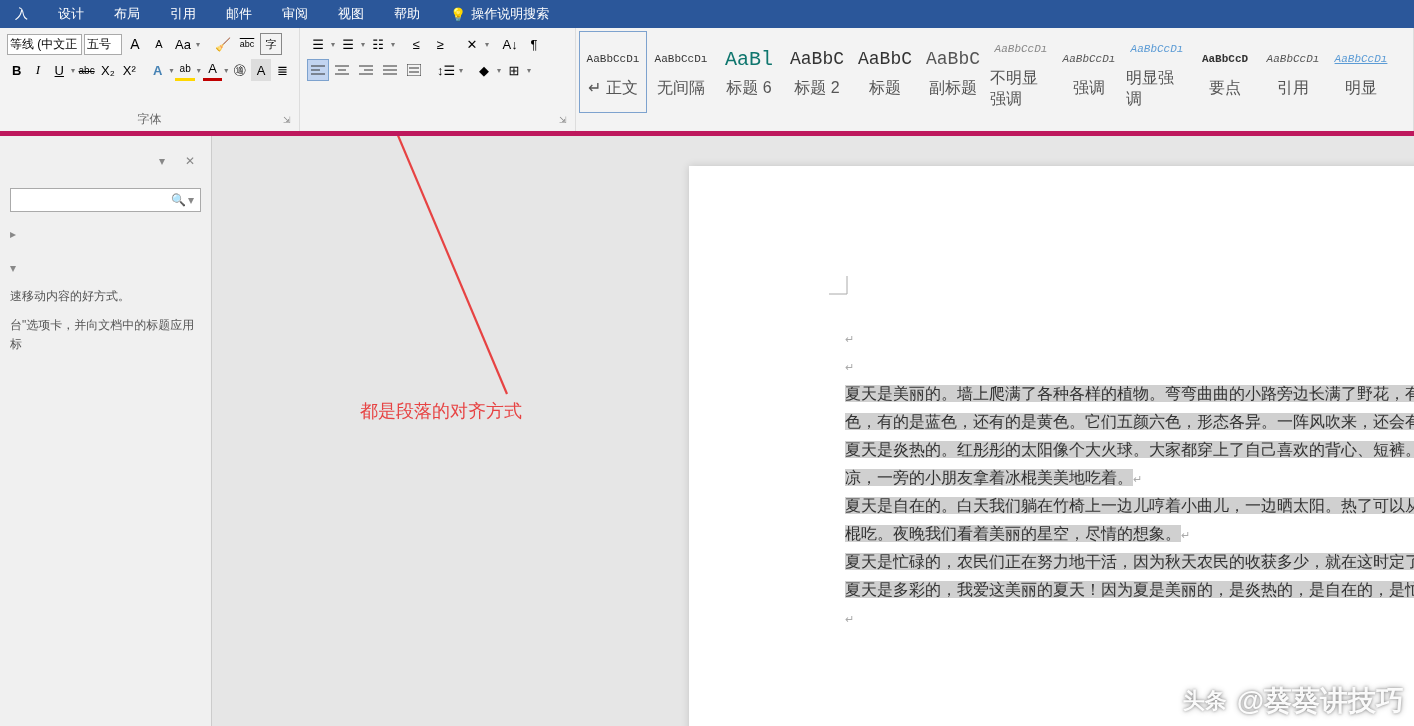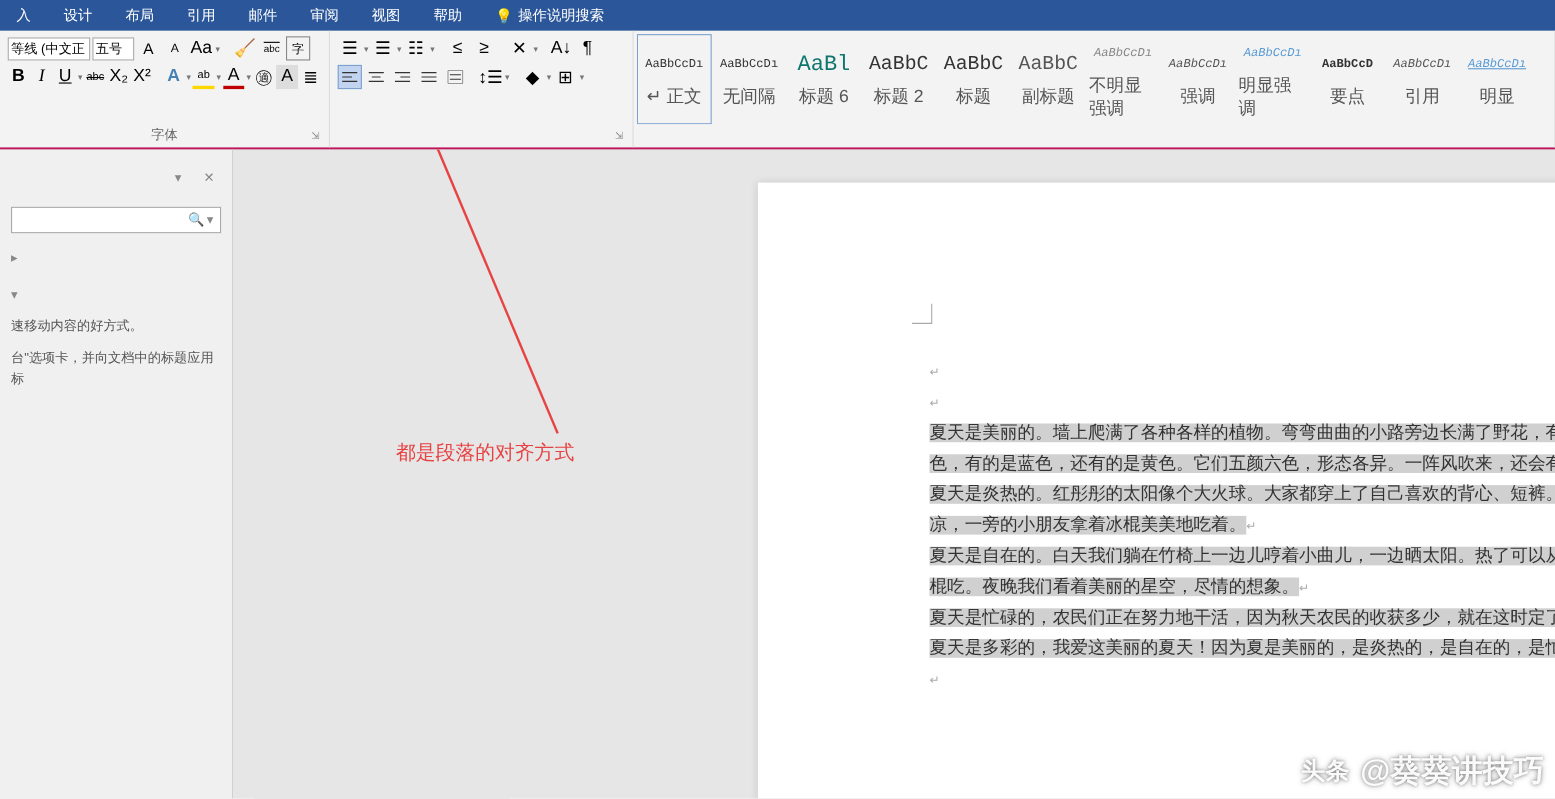--- a/index.html
+++ b/index.html
@@ -25,21 +25,21 @@
       cursor: pointer;
     }
     .menubar .help-search {
       display: flex;
       align-items: center;
       padding-left: 15px;
     }
     .bulb-icon { margin-right: 5px; }
     .ribbon {
       background: #f3f3f3;
-      border-bottom: 2px solid #be185d;
+      border-bottom: 5px solid #be185d;
       height: 108px;
       display: flex;
     }
     .ribbon-group {
       border-right: 1px solid #ddd;
       display: flex;
       flex-direction: column;
       justify-content: space-between;
       padding: 3px 3px 0;
     }
@@ -63,21 +63,21 @@
       background: white;
       font-size: 12px;
       padding: 1px 2px;
       height: 21px;
     }
     .font-name { width: 75px; }
     .font-size { width: 38px; }
     .ribbon-btn {
       width: 22px; height: 22px;
       display: flex; align-items: center; justify-content: center;
-      font-size: 16px;
+      font-size: 13px;
       cursor: pointer;
     }
     .ribbon-btn.selected { background: #c2d4f0; border: 1px solid #7da2ce; }
     .bold { font-weight: bold; }
     .italic { font-style: italic; font-family: serif; }
     .underline { text-decoration: underline; }
     .strike { text-decoration: line-through; }
     .styles-list { display: flex; height: 82px; overflow: hidden; }
     .style-item {
       width: 68px;

